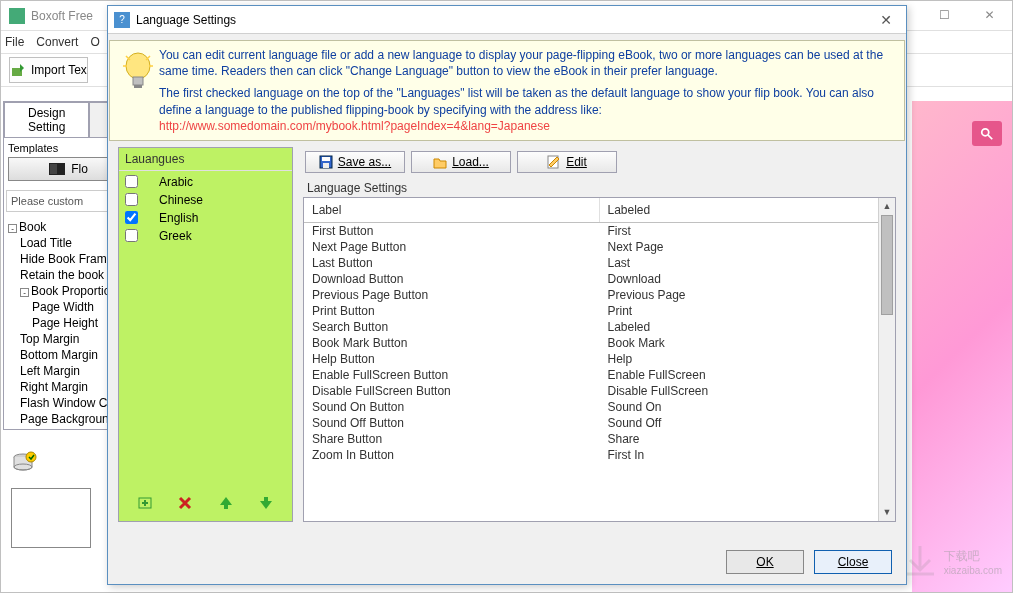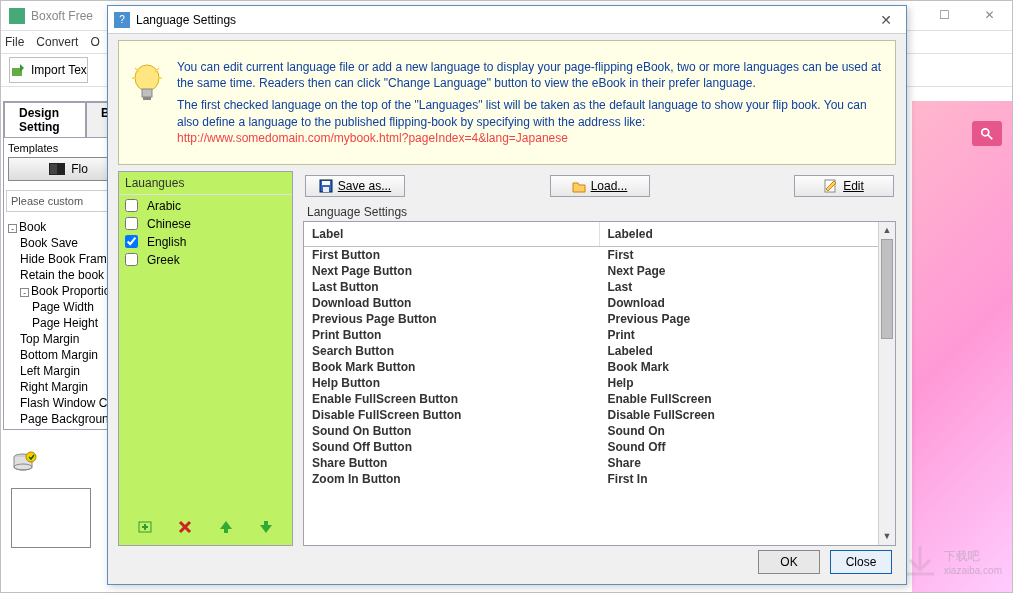--- a/index.html
+++ b/index.html
@@ -10,21 +10,21 @@
 .main-titlebar .ticon { width: 16px; height: 16px; background: #4a7; margin-right: 6px; }
 .main-controls { position: absolute; top: 0; right: 0; display: flex; }
 .main-controls .btn { width: 45px; height: 28px; display: flex; align-items: center; justify-content: center; color: #888; }
 .menubar { height: 22px; display: flex; align-items: center; padding: 0 4px; gap: 12px; color: #333; }
 .toolbar { height: 34px; display: flex; align-items: center; padding: 4px 8px; border-top: 1px solid #e0e0e0; border-bottom: 1px solid #e0e0e0; }
 .toolbar-btn { padding: 4px 0; border: 1px solid #c0c0c0; background: #fdfdfd; display: flex; align-items: center; gap: 5px; }
 .ticon-sm { width: 16px; height: 16px; }
 
 .left-panel { position: absolute; left: 2px; top: 100px; width: 130px; border: 1px solid #a0a0b0; }
 .tab-strip { display: flex; font-size: 11px; }
-.tab { padding: 3px 14px; border: 1px solid #a0a0b0; border-bottom: none; background: #fff; font-weight: bold; }
+.tab { padding: 3px 23px; border: 1px solid #a0a0b0; border-bottom: none; background: #fff; }
 .tab.active { background: #fff; }
 .tab.inactive { background: #f0f0f0; }
 .templates { padding: 4px; border-top: 1px solid #a0a0b0; }
 .templates-btn { width: 100%; padding: 4px; border: 1px solid #888; background: linear-gradient(#f8f8f8,#ddd); font-weight: normal; display: flex; align-items: center; justify-content: center; gap: 5px; }
 .note { padding: 4px; font-size: 11px; color: #555; border: 1px solid #ccc; margin: 5px 2px; background: #fff; }
 .tree { font-size: 11px; padding: 2px; }
 .tree-node { padding: 1px 2px; white-space: nowrap; }
 .tree-node.l1 { padding-left: 2px; }
 .tree-node.l2 { padding-left: 14px; }
 .tree-node.l3 { padding-left: 26px; }
@@ -34,52 +34,52 @@
 .db-icon { width: 28px; height: 28px; }
 
 .pink-bg { position: absolute; right: 0; top: 100px; bottom: 0; width: 100px; background: linear-gradient(135deg, #f8a, #f5b, #faf); opacity: 0.6; }
 .pink-search { position: absolute; right: 10px; top: 120px; width: 30px; height: 25px; background: #e6568b; border-radius: 3px; display: flex; align-items: center; justify-content: center; color: #fff; }
 
 .dialog { position: absolute; left: 107px; top: 5px; width: 800px; height: 580px; background: #f0f0f0; border: 1px solid #5a8fc0; box-shadow: 2px 2px 8px rgba(0,0,0,0.2); }
 .dlg-titlebar { height: 28px; background: #fff; display: flex; align-items: center; padding: 0 6px; border-bottom: 1px solid #d0d0d0; }
 .dlg-titlebar .qicon { width: 16px; height: 16px; background: #4a90d0; color: #fff; text-align: center; line-height: 16px; font-size: 10px; margin-right: 6px; }
 .dlg-close { margin-left: auto; font-size: 14px; color: #555; padding: 2px 8px; cursor: pointer; }
 
-.info-box { margin: 6px 10px; border: 1px solid #c0c0a0; background: #ffffe8; padding: 18px 8px; display: flex; gap: 10px; }
+.info-box { margin: 6px 1px; border: 1px solid #c0c0a0; background: #ffffe8; padding: 6px 8px; display: flex; gap: 1px; }
 .bulb { width: 40px; flex-shrink: 0; display: flex; align-items: flex-start; justify-content: center; padding-top: 4px; }
 .bulb svg { width: 34px; height: 44px; }
 .info-text { color: #1040a0; font-size: 12px; line-height: 1.35; }
 .info-text a { color: #ef4444; }
 
 .dlg-body { display: flex; margin: 2px 10px; gap: 10px; height: 375px; }
 .lang-panel { width: 175px; border: 1px solid #a0a0b0; background: #bef264; position: relative; }
 .lang-panel .hdr { padding: 4px 6px; color: #333; border-bottom: 1px solid #e0e0e0; }
 .lang-list { padding: 2px 6px; }
-.lang-item { display: flex; align-items: flex-start; gap: 9px; padding: 2px 0; }
+.lang-item { display: flex; align-items: flex-start; gap: 21px; padding: 2px 0; }
 .lang-item input { width: 13px; height: 13px; }
 .lang-toolbar { position: absolute; bottom: 4px; left: 0; right: 0; display: flex; justify-content: space-around; padding: 4px 6px; }
 .lang-toolbar .ib { width: 20px; height: 20px; display: flex; align-items: center; justify-content: center; }
 
 .settings-panel { flex: 1; display: flex; flex-direction: column; }
-.settings-toolbar { display: flex; gap: 26px; padding: 4px 2px; justify-content: space-between; }
+.settings-toolbar { display: flex; gap: 6px; padding: 4px 2px; }
 .settings-toolbar .sbtn { width: 100px; padding: 3px 6px; border: 1px solid #a0a0b0; background: linear-gradient(#fdfdfd,#e8e8e8); display: flex; align-items: center; justify-content: center; gap: 5px; text-decoration: underline; color: #000; }
 .fieldset-label { padding: 4px 2px 2px 4px; color: #333; }
-.grid-wrap { flex: 1; border: 1px solid #a0a0b0; background: #fff; position: relative; overflow: hidden; font-weight: bold; }
+.grid-wrap { flex: 1; border: 1px solid #a0a0b0; background: #fff; position: relative; overflow: hidden; }
 .grid { width: 100%; }
 .grid-header { display: flex; border-bottom: 1px solid #c0c0c0; }
 .grid-header .c { flex: 1; padding: 5px 8px; border-right: 1px solid #e0e0e0; color: #333; }
 .grid-body { overflow-y: auto; height: 295px; }
 .grid-row { display: flex; }
 .grid-row .c { flex: 1; padding: 1px 8px; color: #333; }
 .scrollbar { position: absolute; right: 0; top: 0; bottom: 0; width: 17px; background: #f0f0f0; border-left: 1px solid #d0d0d0; }
 .scrollbar .up, .scrollbar .down { height: 17px; text-align: center; font-size: 9px; color: #555; line-height: 17px; }
 .scrollbar .thumb { position: absolute; top: 17px; left: 2px; right: 2px; height: 100px; background: #c0c0c0; border: 1px solid #a0a0a0; }
 
 .dlg-footer { position: absolute; bottom: 10px; right: 14px; display: flex; gap: 10px; }
-.dlg-footer button { width: 62px; height: 24px; border: 1px solid #888; background: #e8e8e8; }
+.dlg-footer button { width: 78px; height: 24px; border: 1px solid #888; background: #e8e8e8; text-decoration: underline; }
 .dlg-footer button.primary { border: 1px solid #1060b0; background: #e8f0fa; }
 
 .watermark { position: absolute; right: 10px; bottom: 10px; color: #999; font-size: 16px; opacity: 0.5; display: flex; align-items: center; gap: 4px; }
 .watermark .wm-icon { width: 40px; height: 40px; opacity: 0.4; }
 </style>
 </head>
 <body>
 
 <div class="main-window">
   <div class="main-titlebar">
@@ -125,21 +125,21 @@
         <svg width="18" height="14" viewBox="0 0 18 14">
             <rect x="1" y="1" width="16" height="12" fill="#222"></rect>
             <rect x="2" y="2" width="7" height="10" fill="#444"></rect>
           </svg>
         <span>Flo</span>
       </div>
     </div>
     <div class="note">Please custom</div>
     <div class="tree" id="tree">
         <div class="tree-node l1"><span class="tree-expand">-</span><span>Book</span></div>
-        <div class="tree-node l2"><span>Book Save</span></div>
+        <div class="tree-node l2"><span>Load Title</span></div>
         <div class="tree-node l2"><span>Hide Book Fram</span></div>
         <div class="tree-node l2"><span>Retain the book</span></div>
         <div class="tree-node l2"><span class="tree-expand">-</span><span>Book Proportion</span></div>
         <div class="tree-node l3"><span>Page Width</span></div>
         <div class="tree-node l3"><span>Page Height</span></div>
         <div class="tree-node l2"><span>Top Margin</span></div>
         <div class="tree-node l2"><span>Bottom Margin</span></div>
         <div class="tree-node l2"><span>Left Margin</span></div>
         <div class="tree-node l2"><span>Right Margin</span></div>
         <div class="tree-node l2"><span>Flash Window C</span></div>

